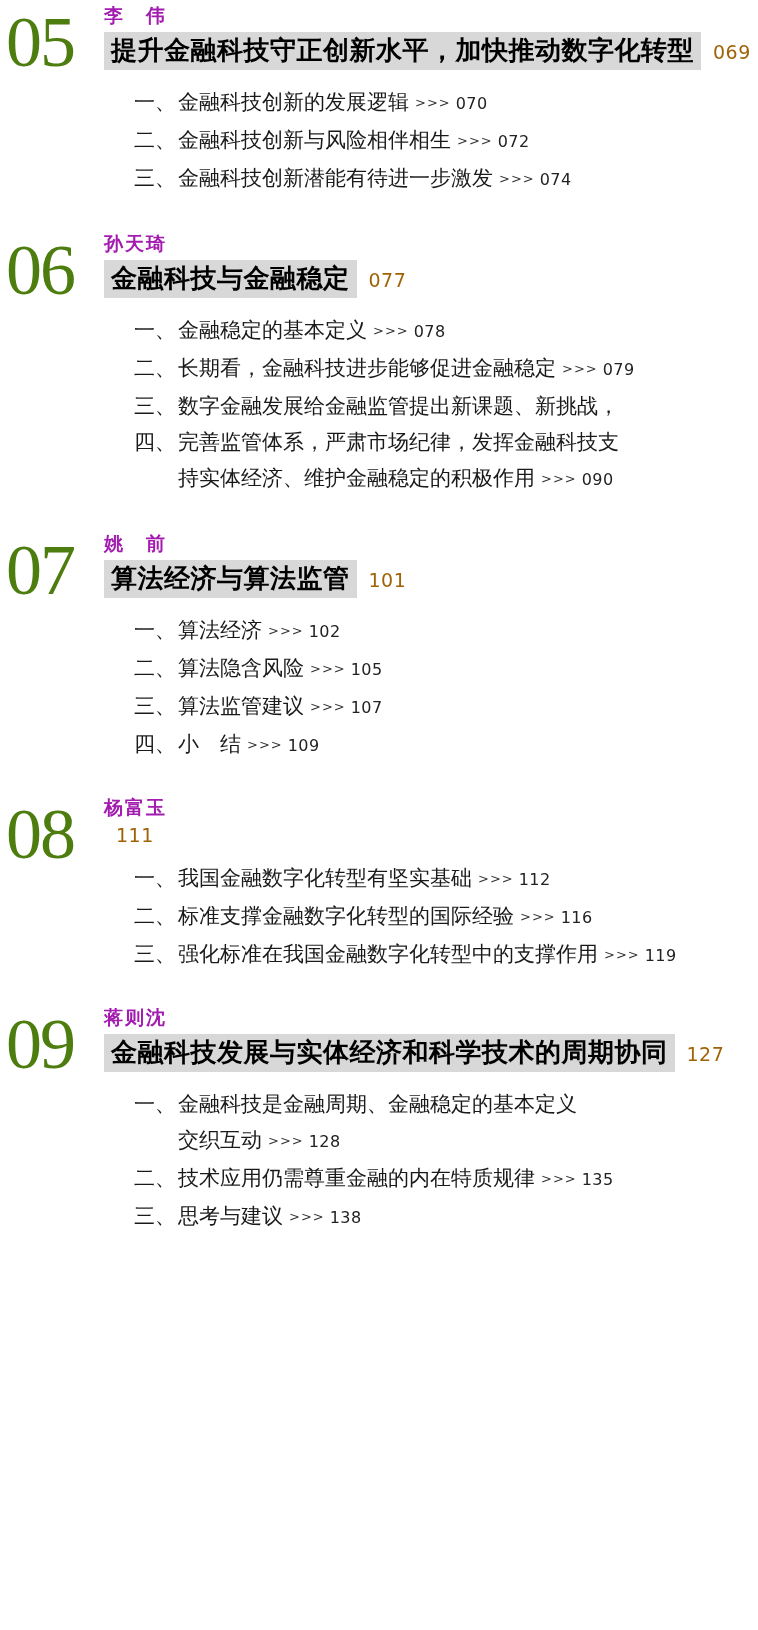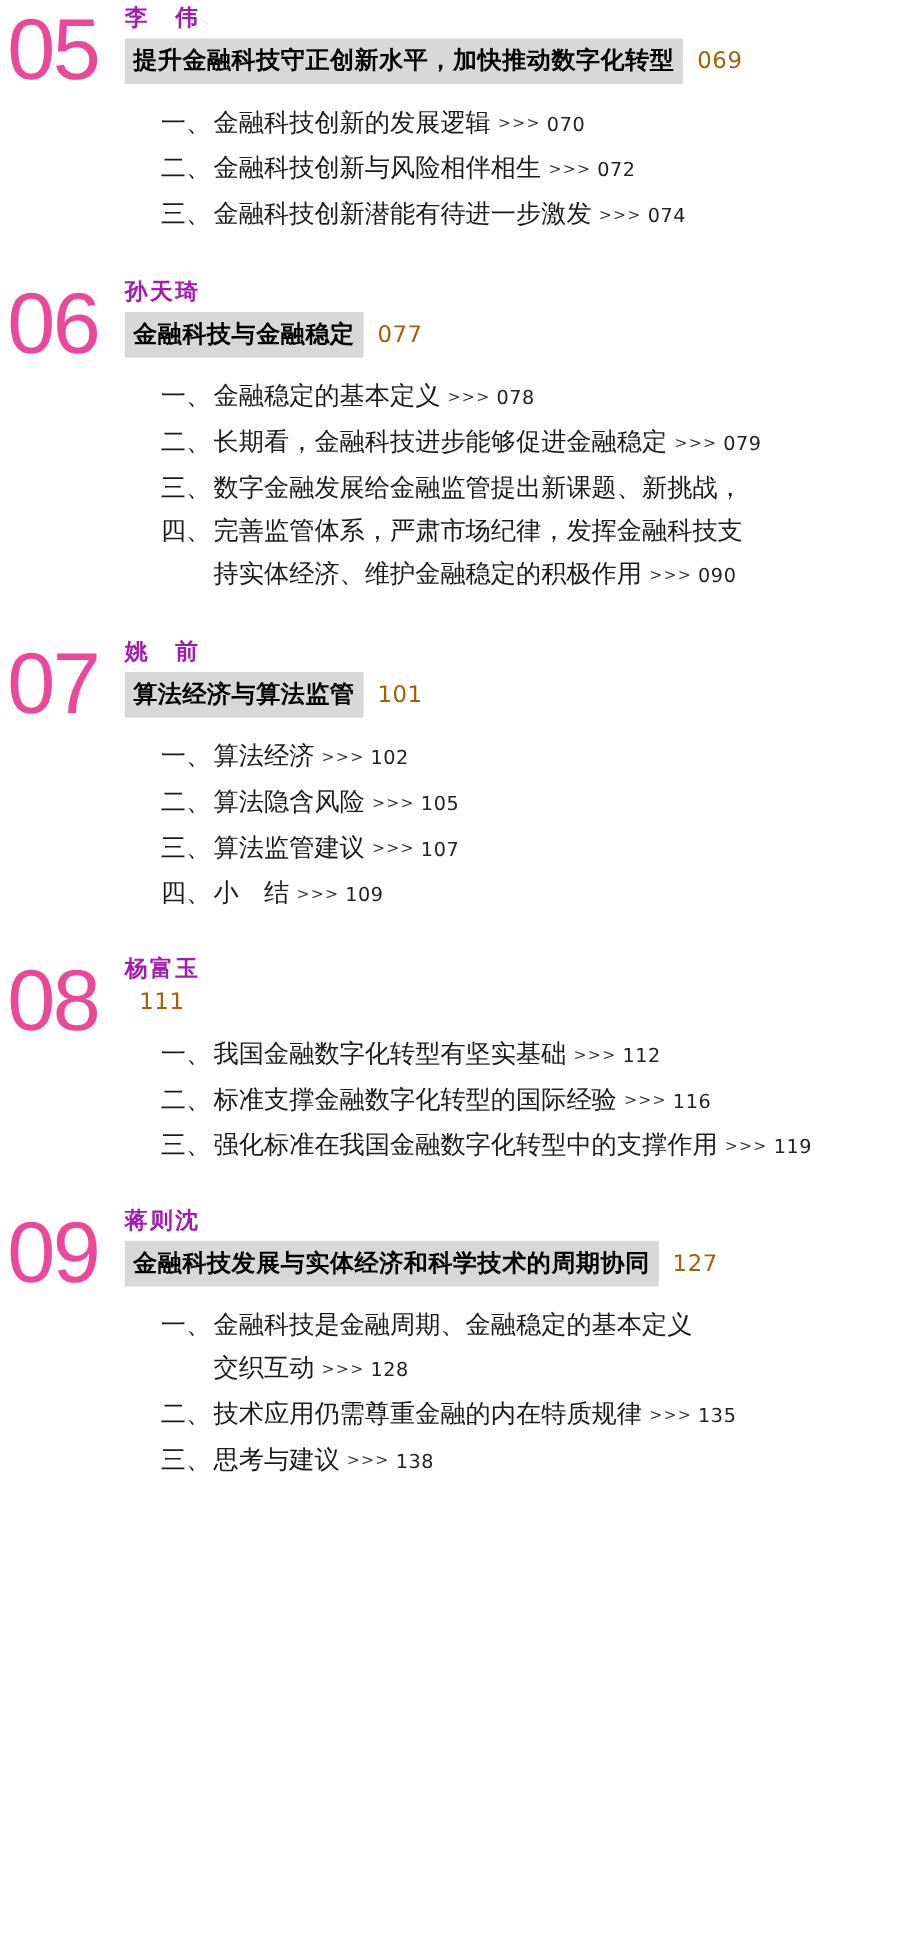--- a/index.html
+++ b/index.html
@@ -23,46 +23,46 @@
   }
   .entry {
     position: relative;
     padding-left: 104px;
     margin-bottom: 6px;
   }
   .num {
     position: absolute;
     left: 6px;
     top: 2px;
-    font-family: Liberation Sans, sans-serif;
+    font-family: Liberation Serif, serif;
     font-size: 72px;
     line-height: 72px;
     font-weight: 400;
-    color: #ec4899;
+    color: #4d7c0f;
     letter-spacing: -2px;
   }
   .author {
     font-family: "DejaVu Sans", "Liberation Sans", sans-serif;
     font-size: 19px;
     font-weight: 700;
     color: #a21caf;
     letter-spacing: 2px;
     margin-bottom: 6px;
     line-height: 22px;
   }
   .title-row {
     display: flex;
     align-items: baseline;
     flex-wrap: wrap;
   }
   .title {
     display: inline-block;
     background: #d8d8d8;
     font-family: "DejaVu Sans", "Liberation Sans", sans-serif;
-    font-size: 20px;
+    font-size: 26px;
     font-weight: 700;
     color: #000;
     padding: 3px 7px 5px 7px;
     letter-spacing: 0.5px;
     line-height: 30px;
   }
   .title-page {
     font-family: "DejaVu Sans", "Liberation Sans", sans-serif;
     font-size: 19px;
     font-weight: 400;

